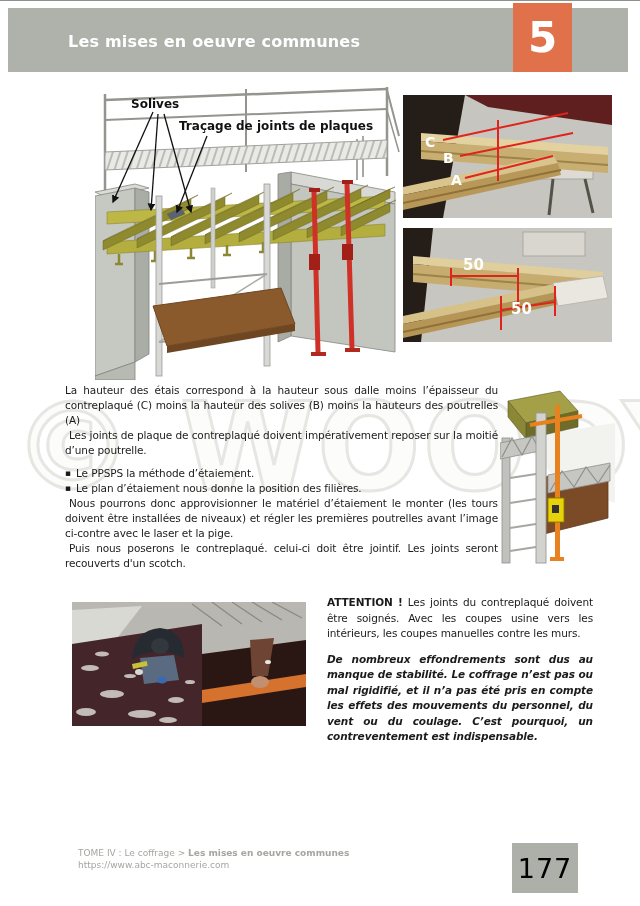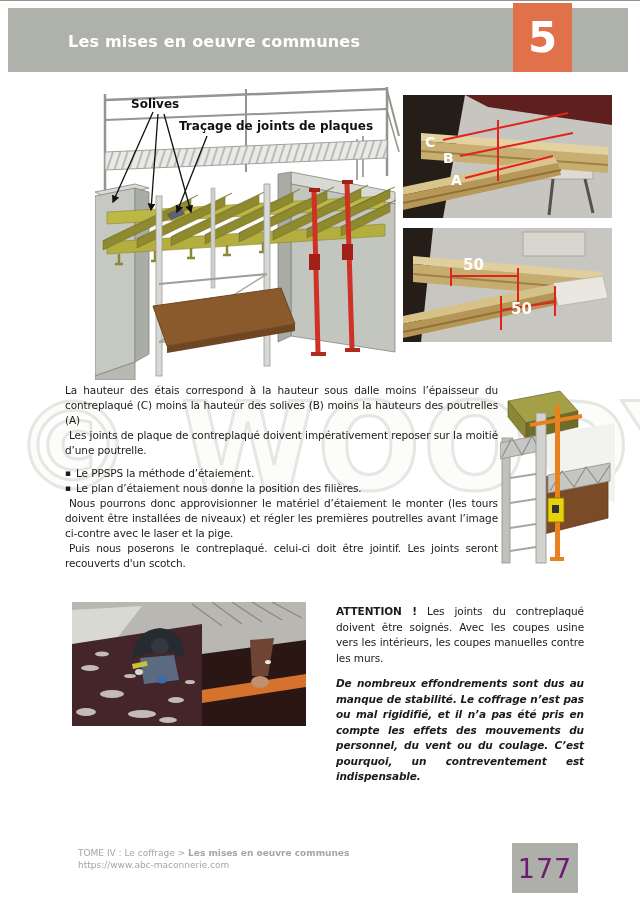--- a/index.html
+++ b/index.html
@@ -31,31 +31,31 @@
             text-align:justify;z-index:1;letter-spacing:-0.1px;}
   .bodytext p{margin:0;}
   .indent{text-indent:4px;}
   .gap8{height:8px;}
   .bullet{position:relative;padding-left:11px;}
   .bullet::before{content:"▪";position:absolute;left:0;top:0;font-size:9px;line-height:15px;}
 
   
   .attn{position:absolute;left:327px;top:595px;width:266px;font-size:10.5px;line-height:15.5px;
         text-align:justify;z-index:1;letter-spacing:-0.1px;}
-  .attn p{margin:9px;}
+  .attn p{margin:0;}
   .attn .label{font-weight:bold;}
   .bold-para{font-weight:bold;margin-top:10px !important;font-style:italic;}
   .closing{text-indent:4px;}
 
   
   .footer{position:absolute;left:78px;top:847px;font-size:9px;line-height:12px;color:#a3a7a0;z-index:1;}
   .footer .bc-bold{font-weight:bold;}
   .pagenum{position:absolute;left:512px;top:843px;width:66px;height:50px;background:#acb0a9;
            display:flex;align-items:center;justify-content:center;z-index:1;}
-  .pagenum span{color:#701a75;font-size:27px;letter-spacing:1px;}
+  .pagenum span{color:#000000;font-size:27px;letter-spacing:1px;}
 </style>
 </head>
 <body>
 
 <div class="page">
   <div class="page-topline"></div>
 
   <div class="watermark">© WOODY</div>
 
   <header class="banner">

